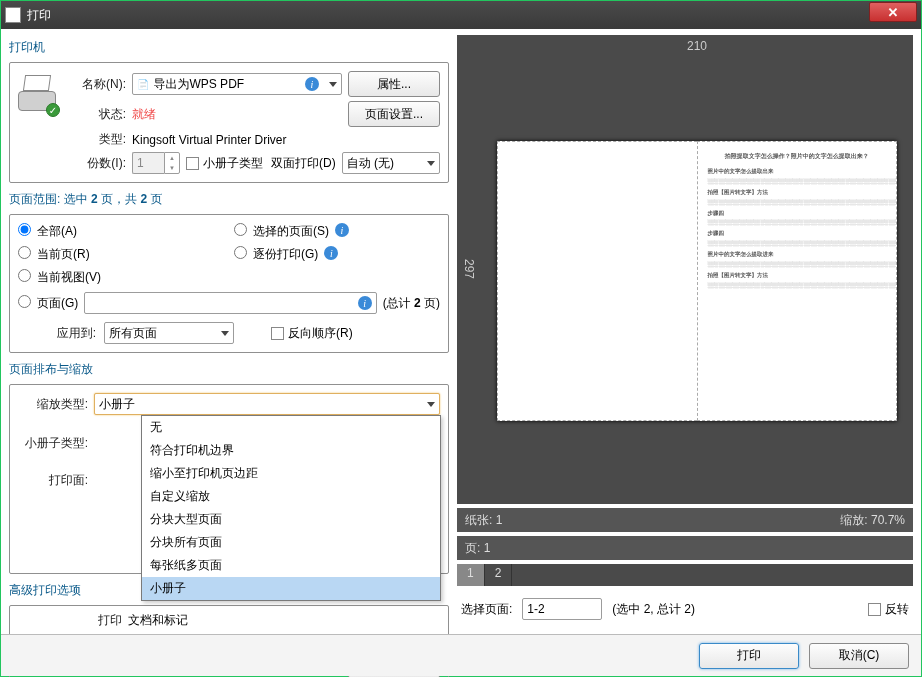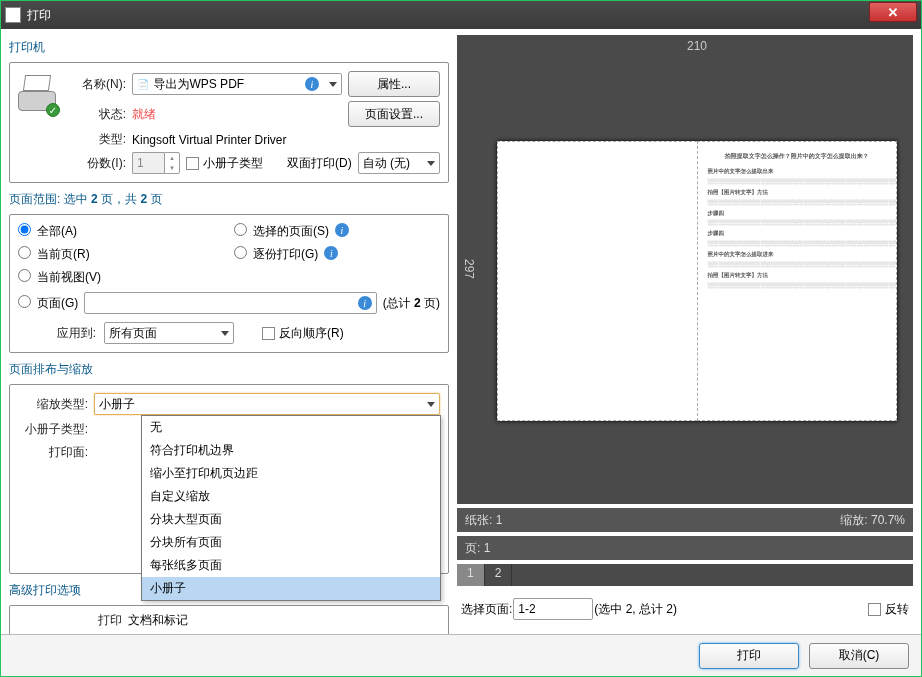--- a/index.html
+++ b/index.html
@@ -28,39 +28,39 @@
 .row{display:flex;align-items:center;gap:6px}
 .range-box{border:1px solid #909090;border-radius:2px;padding:8px}
 .range-grid{display:grid;grid-template-columns:1fr 1fr;gap:6px 10px}
 .radio{display:flex;gap:6px}
 .radio input{width:13px;height:13px}
 .checkbox{display:flex;align-items:center;gap:4px}
 .checkbox .box{width:13px;height:13px;border:1px solid #888;background:#fff}
 .apply-row{display:flex;align-items:center;gap:8px;margin-top:8px}
 .layout-box{border:1px solid #909090;border-radius:2px;padding:8px;position:relative;min-height:190px}
 .adv-box{border:1px solid #909090;border-radius:2px;padding:6px 8px}
-.lay-row{display:flex;align-items:center;gap:6px;margin-bottom:6px}
+.lay-row{display:flex;align-items:center;gap:6px;margin-bottom:20px}
 .lay-row .lbl{width:70px}
 .dropdown-open{position:absolute;left:131px;top:30px;right:7px;border:1px solid #7a7a7a;background:#fff;box-shadow:2px 2px 4px rgba(0,0,0,.2);z-index:50}
 .dropdown-open .opt{padding:3px 8px;cursor:pointer}
 .dropdown-open .opt.sel{background:#b9d7f3}
 .paper-head{height:22px;background:#555;color:#ddd;display:flex;align-items:center;padding:0 8px;justify-content:space-between;border-radius:2px 2px 0 0}
 .ruler-area{flex:1;background:#0f766e;display:flex;min-height:0}
 .ruler-v{width:24px;background:#4a4a4a;color:#ccc;display:flex;align-items:center;justify-content:center;writing-mode:vertical-lr;font-size:11px}
 .ruler-stack{flex:1;display:flex;flex-direction:column}
 .ruler-h{height:22px;background:#4a4a4a;color:#ccc;display:flex;align-items:center;justify-content:center;font-size:11px}
 .preview{flex:1;background:#4a4a4a;display:flex;align-items:center;justify-content:center;padding:6px;min-height:0}
 .sheet{width:400px;height:280px;background:#fff;display:flex;box-shadow:0 0 4px #000}
 .sheet .half{flex:1;border:1px dashed #aaa;padding:10px;font-size:5px;color:#555;overflow:hidden}
 .sheet .half:first-child{border-right:none}
 .meta{height:24px;background:#555;color:#ddd;display:flex;align-items:center;justify-content:space-between;padding:0 8px;font-size:11px}
 .pager{height:22px;background:#4a4a4a;display:flex}
 .pager .pg{padding:2px 10px;color:#ddd;background:#4a4a4a;border-right:1px solid #333}
 .pager .pg.active{background:#888}
-.page-sel{display:flex;align-items:center;gap:1px;padding:8px 4px}
+.page-sel{display:flex;align-items:center;gap:10px;padding:8px 4px}
 .footer{height:42px;border-top:1px solid #bbb;display:flex;align-items:center;justify-content:flex-end;gap:10px;padding:0 12px;background:#f4f4f4}
 .footer .btn.primary{border-color:#3a8ac8;box-shadow:0 0 3px #6ab0e8}
 .spinner{width:48px;display:flex}
 .spinner .input{flex:1;border-right:none;border-radius:2px 0 0 2px;color:#888;background:#f0f0f0}
 .spinner .arrows{width:16px;border:1px solid #9c9c9c;border-radius:0 2px 2px 0;display:flex;flex-direction:column}
 .spinner .arrows div{flex:1;display:flex;align-items:center;justify-content:center;font-size:6px;color:#888}
 hr.sep{border:none;border-top:1px solid #ccc;margin:3px 0}
 .doc-text{line-height:1.6}
 .doc-text b{display:block;margin:3px 0 1px;font-size:5.5px}
 </style>
@@ -111,21 +111,21 @@
               <div class="input">1</div>
               <div class="arrows">
                   <div>▲</div>
                   <div>▼</div>
                 </div>
             </div>
             <div class="checkbox">
                 <div class="box"></div>
                 <span>小册子类型</span>
               </div>
-            <span style="margin-left:18px">双面打印(D)</span>
+            <span style="margin-left:2px">双面打印(D)</span>
             <div class="select" style="flex:1">
                 <span>自动 (无)</span>
                 <span class="arrow"></span>
               </div>
           </div>
         </div>
       </div>
 
       <div class="section-title">
         <span>页面范围: 选中 </span><b>2</b><span> 页，共 </span><b>2</b><span> 页</span>
@@ -165,21 +165,21 @@
               </div>
             <span><span>(总计 </span><b>2</b><span> 页)</span></span>
           </div>
         </div>
         <div class="apply-row">
           <div class="lbl" style="width:78px">应用到:</div>
           <div class="select" style="width:130px">
               <span>所有页面</span>
               <span class="arrow"></span>
             </div>
-          <div class="checkbox" style="margin-left:20px">
+          <div class="checkbox" style="margin-left:29px">
               <div class="box"></div>
               <span>反向顺序(R)</span>
             </div>
         </div>
       </div>
 
       <div class="section-title">页面排布与缩放</div>
       <div class="layout-box">
         <div class="lay-row">
           <div class="lbl">缩放类型:</div>

